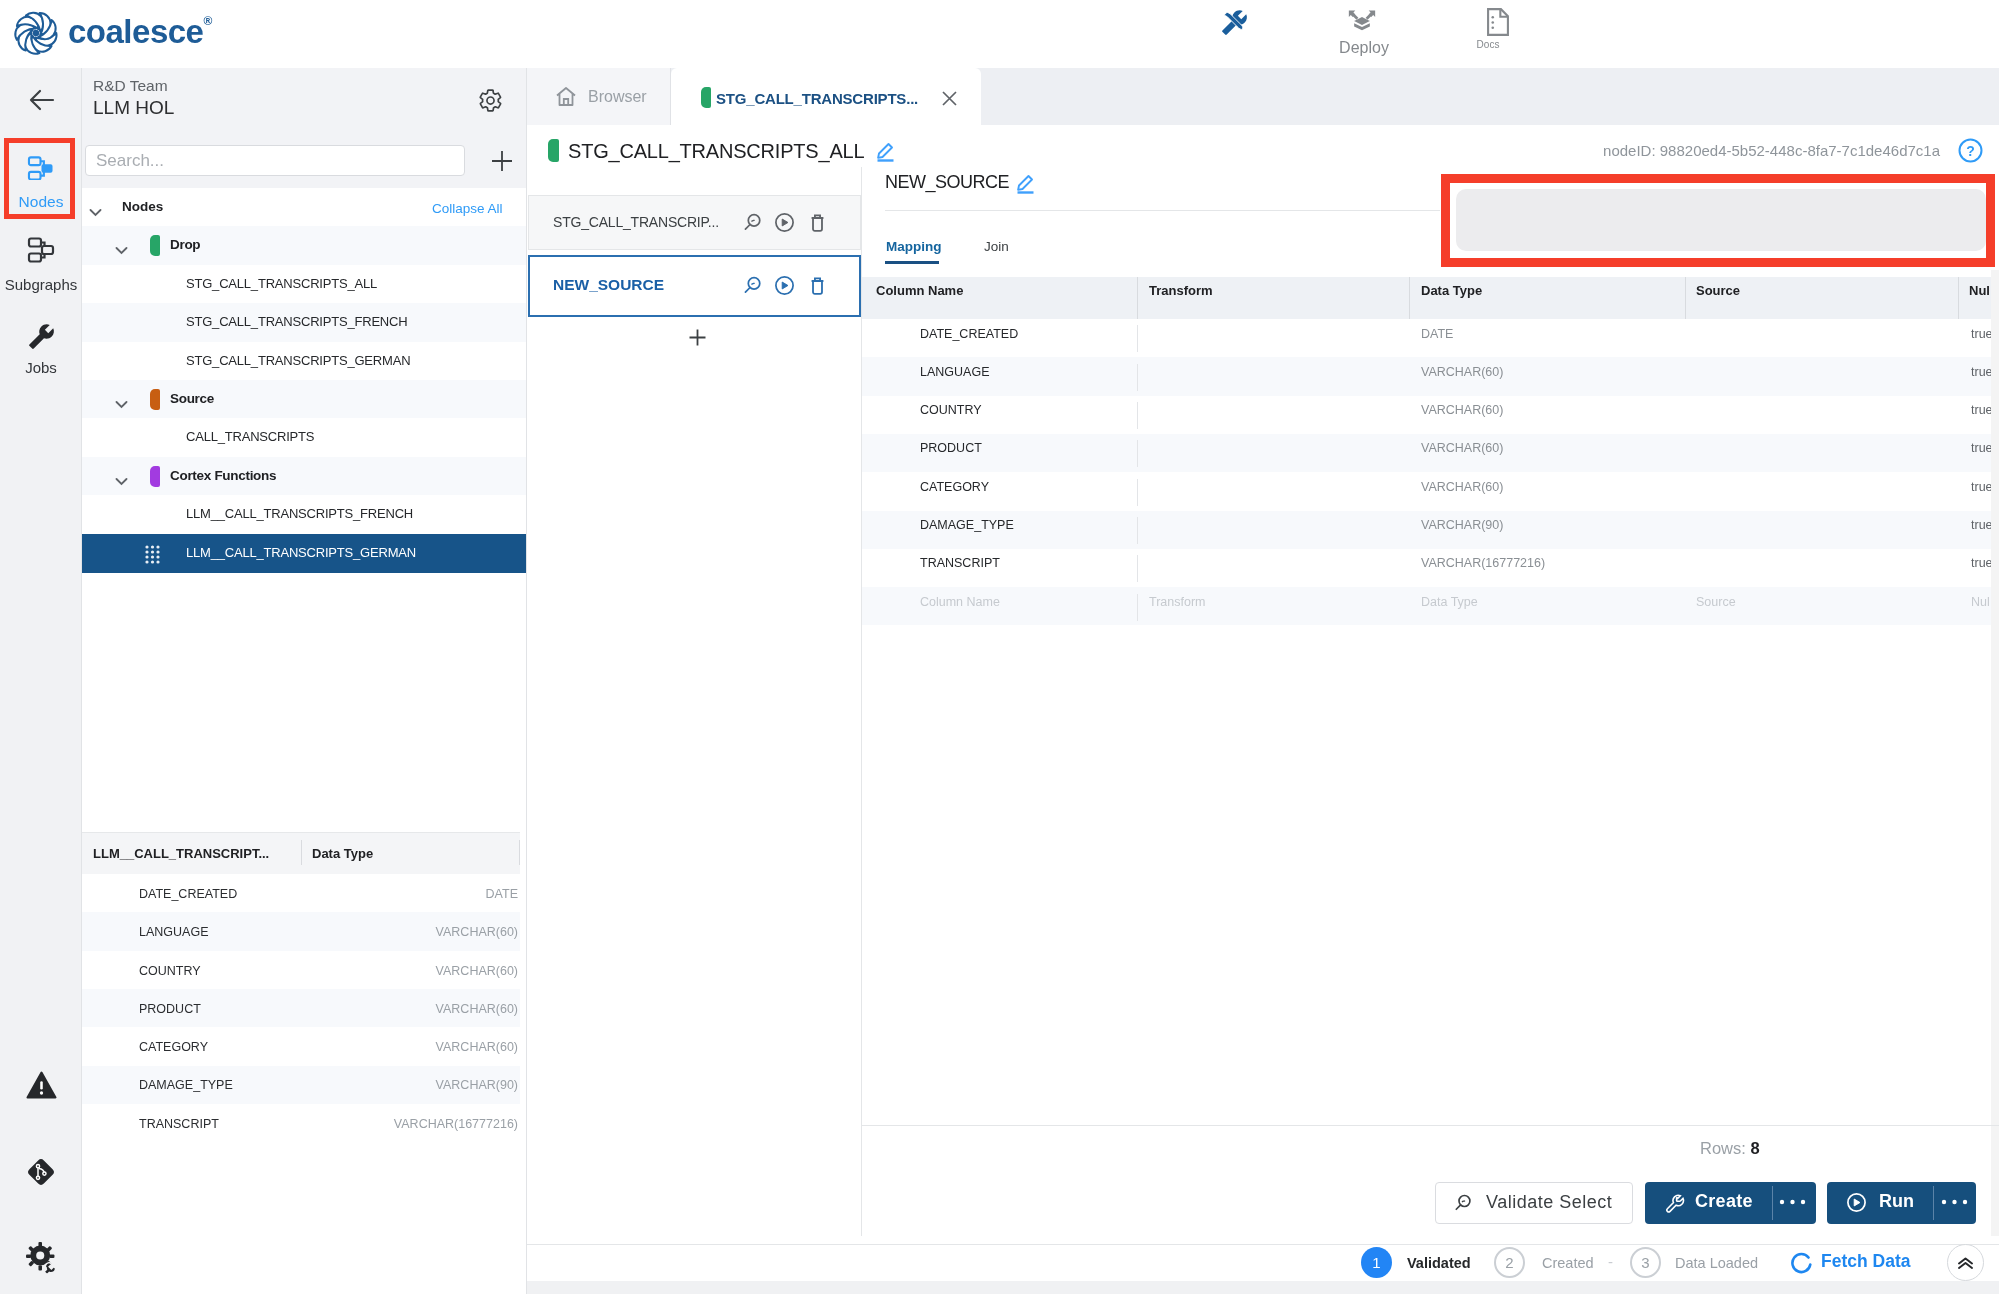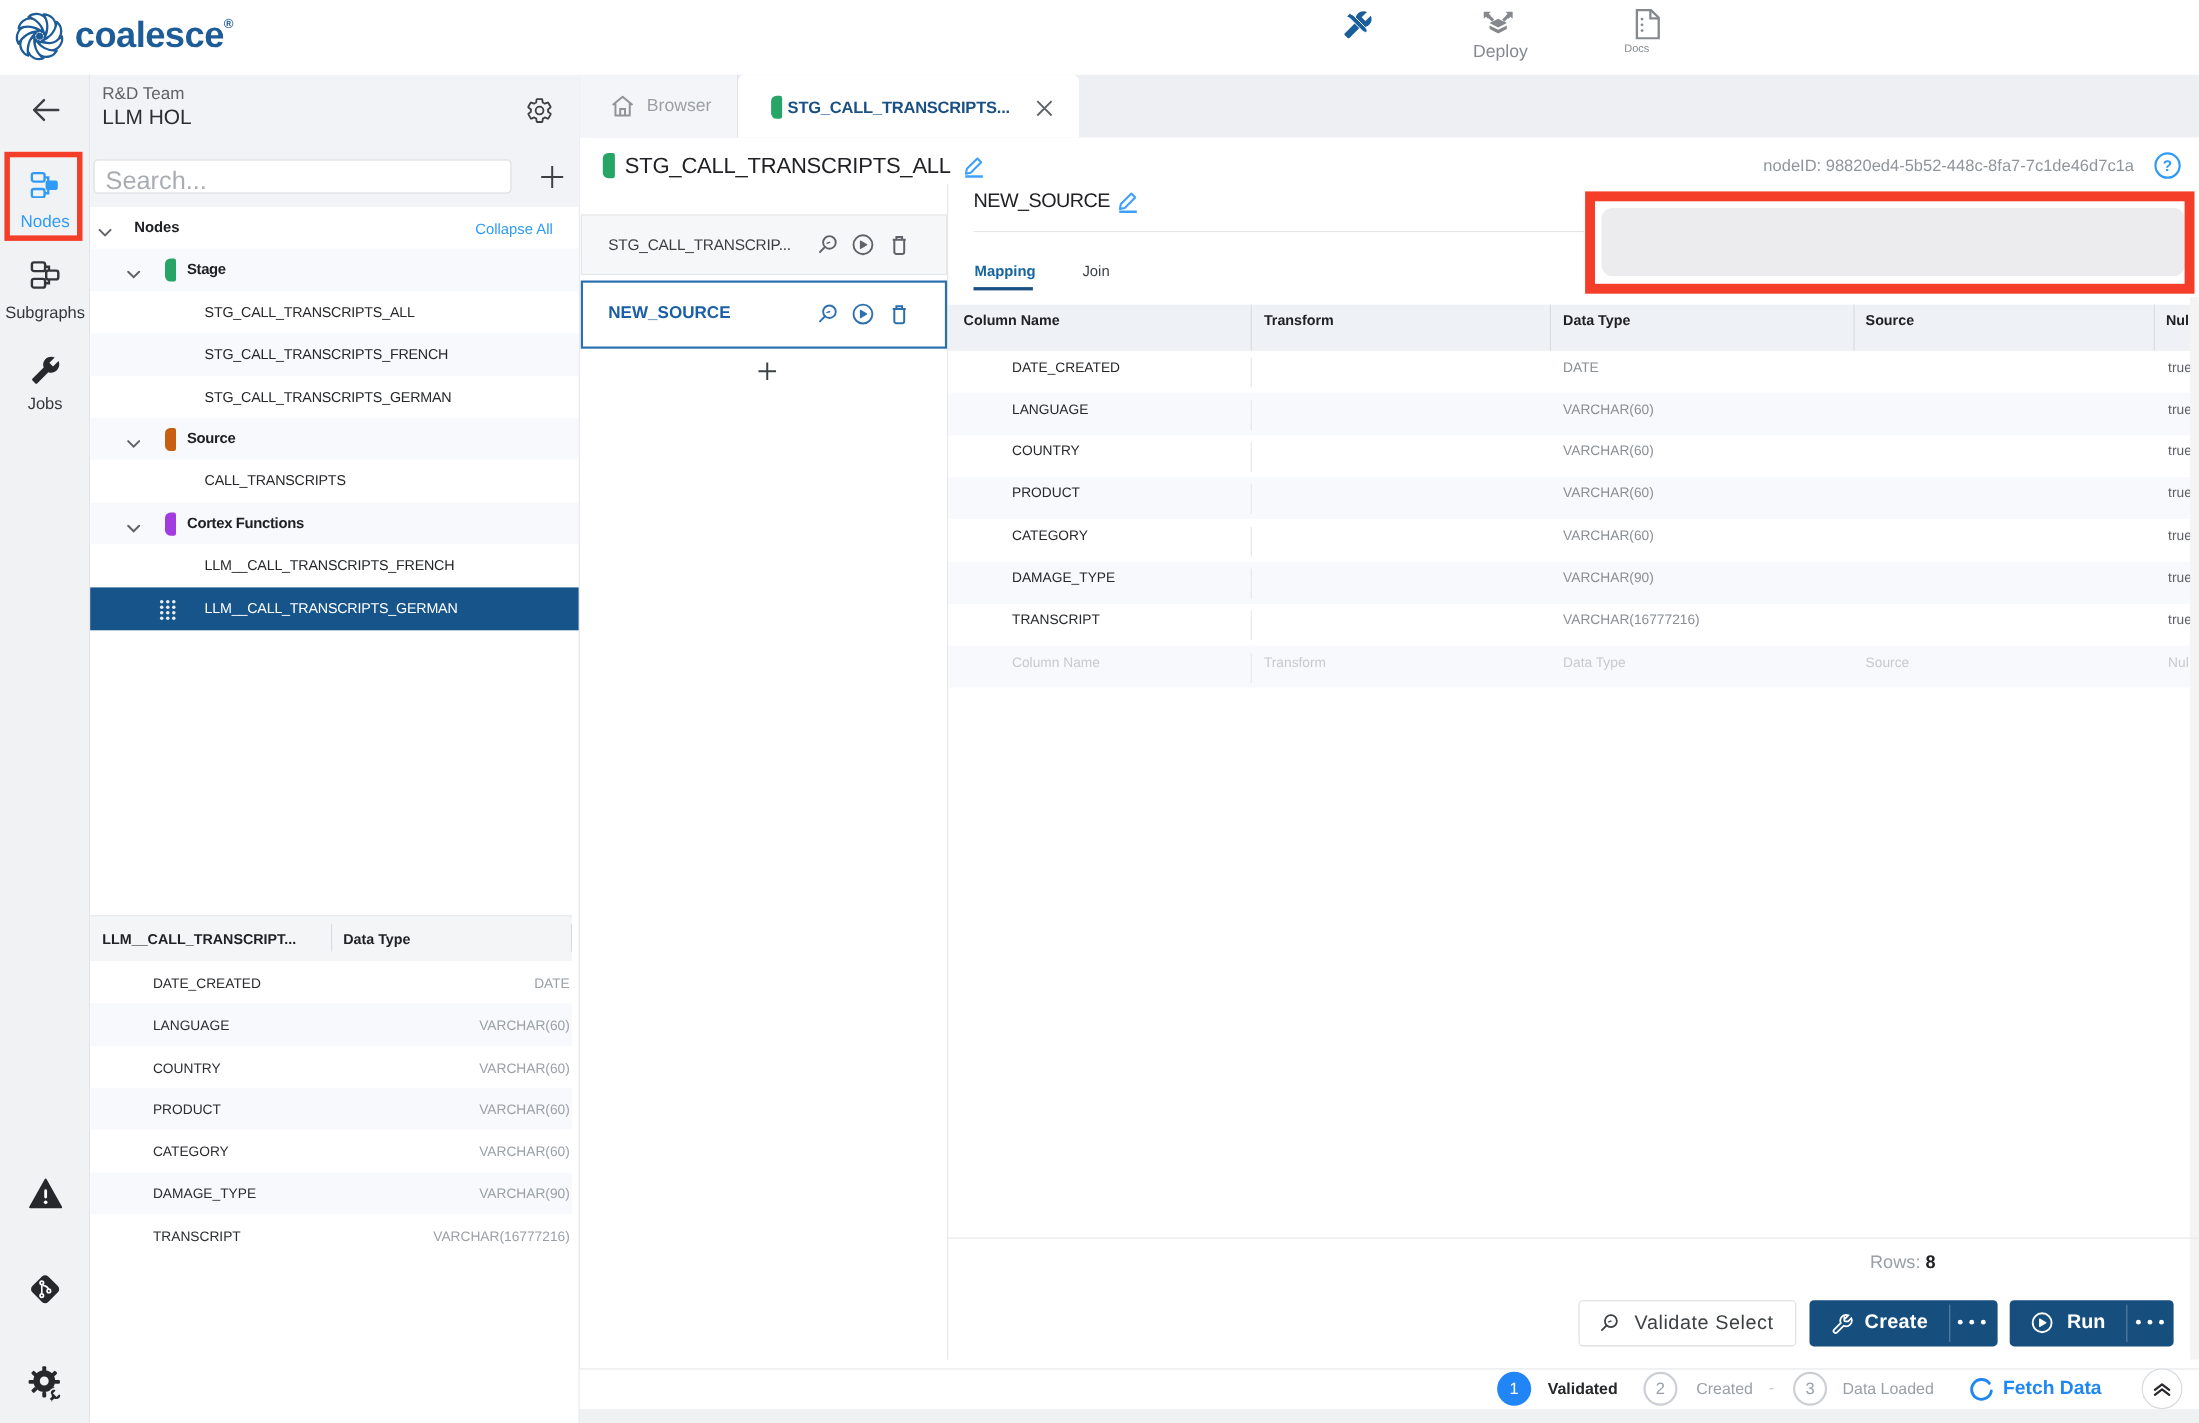--- a/index.html
+++ b/index.html
@@ -121,37 +121,37 @@
 
 <div class="abs" style="left:82px;top:68px;width:445px;height:1226px;background:#fff;border-right:1px solid #e1e3e6;"></div>
 <div class="abs" style="left:82px;top:68px;width:444px;height:121px;background:#f2f3f6;"></div>
 <div class="abs" style="left:93px;top:77px;font-size:15.5px;color:#5f6368;">R&amp;D Team</div>
 <div class="abs" style="left:93px;top:97px;font-size:19px;color:#2d2e30;">LLM HOL</div>
 <svg class="abs" style="left:478px;top:88px" width="25" height="25" viewBox="0 0 24 24" fill="none" stroke="#3c4043" stroke-width="1.6" stroke-linejoin="round">
       <path d="M19.4 13c0-.3.1-.6.1-1s0-.7-.1-1l2.1-1.7c.2-.2.2-.4.1-.6l-2-3.5c-.1-.2-.4-.3-.6-.2l-2.5 1c-.5-.4-1.1-.7-1.7-1l-.4-2.6c0-.2-.2-.4-.5-.4h-4c-.2 0-.4.2-.5.4l-.4 2.6c-.6.3-1.2.6-1.7 1l-2.5-1c-.2-.1-.5 0-.6.2l-2 3.5c-.1.2-.1.4.1.6L4.5 11c0 .3-.1.6-.1 1s0 .7.1 1l-2.1 1.7c-.2.2-.2.4-.1.6l2 3.5c.1.2.4.3.6.2l2.5-1c.5.4 1.1.7 1.7 1l.4 2.6c0 .2.2.4.5.4h4c.2 0 .4-.2.5-.4l.4-2.6c.6-.3 1.2-.6 1.7-1l2.5 1c.2.1.5 0 .6-.2l2-3.5c.1-.2.1-.4-.1-.6L19.4 13z"></path>
       <circle cx="12" cy="12" r="3.4"></circle>
     </svg>
 <div class="abs" style="left:85px;top:145px;width:380px;height:31px;background:#fff;border:1.5px solid #d9dbdf;border-radius:4px;"></div>
-<div class="abs" style="left:96px;top:151px;font-size:23px;color:#a9adb2;">Search...</div>
+<div class="abs" style="left:96px;top:151px;font-size:17px;color:#a9adb2;">Search...</div>
 <svg class="abs" style="left:489px;top:148px" width="26" height="26" viewBox="0 0 26 26">
       <path d="M13 3 V23 M3 13 H23" stroke="#3c4043" stroke-width="1.8"></path>
     </svg>
 
 <div class="abs" style="left:82px;top:188.0px;width:444px;height:38.4px;background:#fff;"></div>
 <div class="abs" style="left:89px;top:203px;"><svg width="13" height="8" viewBox="0 0 13 8">
         <path d="M1.5 1 L6.5 6 L11.5 1" stroke="#5f6368" stroke-width="1.8" fill="none" stroke-linecap="round"></path>
       </svg></div>
 <div class="abs" style="left:122px;top:199px;font-size:13.5px;color:#202124;font-weight:bold;">Nodes</div>
 <div class="abs" style="left:432px;top:201px;font-size:13.5px;color:#2f9bf7;">Collapse All</div>
 <div class="abs" style="left:82px;top:226.4px;width:444px;height:38.4px;background:#f7f9fc;"></div>
 <div class="abs" style="left:115px;top:241px;"><svg width="13" height="8" viewBox="0 0 13 8">
         <path d="M1.5 1 L6.5 6 L11.5 1" stroke="#5f6368" stroke-width="1.8" fill="none" stroke-linecap="round"></path>
       </svg></div>
 <div class="abs" style="left:150px;top:235px;width:10px;height:21px;background:#27a567;border-radius:5px 2px 2px 5px;"></div>
-<div class="abs" style="left:170px;top:237px;font-size:13.5px;letter-spacing:-0.3px;color:#202124;font-weight:bold;">Stage</div>
+<div class="abs" style="left:170px;top:237px;font-size:13.5px;letter-spacing:-0.3px;color:#202124;font-weight:bold;">Drop</div>
 <div class="abs" style="left:82px;top:264.8px;width:444px;height:38.4px;background:#fff;"></div>
 <div class="abs" style="left:186px;top:276px;font-size:13px;letter-spacing:-0.2px;color:#26282b;">STG_CALL_TRANSCRIPTS_ALL</div>
 <div class="abs" style="left:82px;top:303.2px;width:444px;height:38.4px;background:#f7f9fc;"></div>
 <div class="abs" style="left:186px;top:314px;font-size:13px;letter-spacing:-0.2px;color:#26282b;">STG_CALL_TRANSCRIPTS_FRENCH</div>
 <div class="abs" style="left:82px;top:341.6px;width:444px;height:38.4px;background:#fff;"></div>
 <div class="abs" style="left:186px;top:353px;font-size:13px;letter-spacing:-0.2px;color:#26282b;">STG_CALL_TRANSCRIPTS_GERMAN</div>
 <div class="abs" style="left:82px;top:380.0px;width:444px;height:38.4px;background:#f7f9fc;"></div>
 <div class="abs" style="left:115px;top:395px;"><svg width="13" height="8" viewBox="0 0 13 8">
         <path d="M1.5 1 L6.5 6 L11.5 1" stroke="#5f6368" stroke-width="1.8" fill="none" stroke-linecap="round"></path>
       </svg></div>

